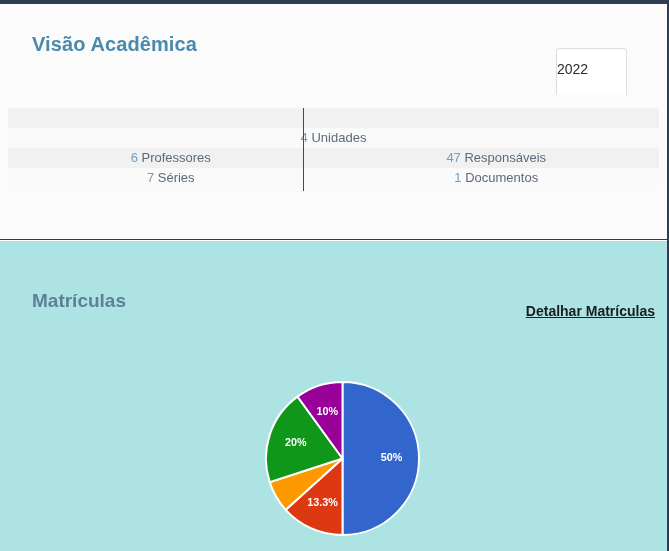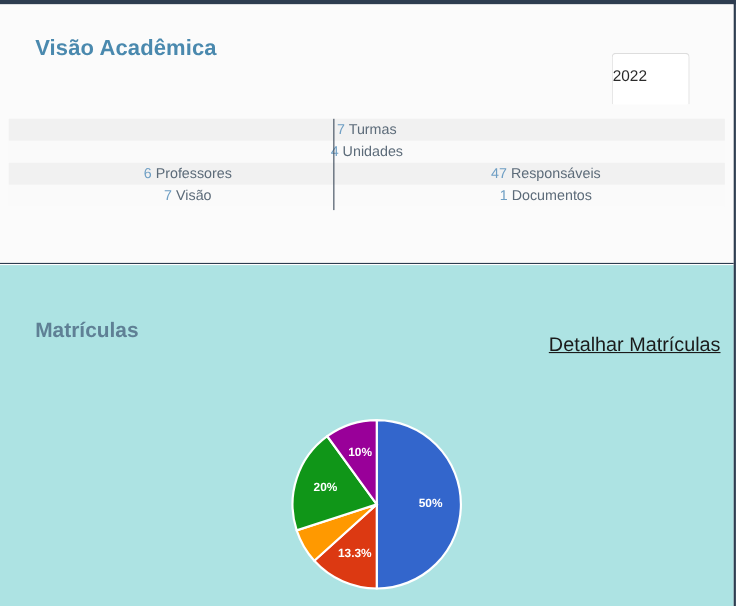--- a/index.html
+++ b/index.html
@@ -138,25 +138,26 @@
     top: 33px;
     font-size: 19px;
     font-weight: bold;
     color: #5f8095;
     white-space: nowrap;
   }
   .enroll-link {
     position: absolute;
     right: 12px;
     top: 62px;
-    font-size: 18px;
+    font-size: 14px;
     color: #1b1b1b;
     text-decoration: underline;
     white-space: nowrap;
     cursor: pointer;
+    font-weight: bold;
   }
 
   
   .chart-area {
     position: absolute;
     left: 0;
     top: 118px;
     width: 667px;
     height: 192px;
   }
@@ -218,31 +219,30 @@
   <section class="academic-card">
 
     <h1 class="card-title">Visão Acadêmica</h1>
 
     <div class="year-tab">
       <span class="year-tab-label">2022</span>
     </div>
 
     <div class="stats" id="stats-grid">
         <div class="stats-row odd">
-          <div class="stat-cell"><span class="num">7</span><span class="lbl"> Turmas</span></div>
         </div>
         <div class="stats-row even">
           <div class="stat-cell"><span class="num">4</span><span class="lbl"> Unidades</span></div>
         </div>
         <div class="stats-row odd">
           <div class="stat-cell"><span class="num">6</span><span class="lbl"> Professores</span></div>
           <div class="stat-cell"><span class="num">47</span><span class="lbl"> Responsáveis</span></div>
         </div>
         <div class="stats-row even">
-          <div class="stat-cell"><span class="num">7</span><span class="lbl"> Visão</span></div>
+          <div class="stat-cell"><span class="num">7</span><span class="lbl"> Séries</span></div>
           <div class="stat-cell"><span class="num">1</span><span class="lbl"> Documentos</span></div>
         </div>
       </div>
     <div class="stats-divider"></div>
 
   </section>
 
   <section class="enroll-panel">
 
     <h2 class="enroll-title">Matrículas</h2>

